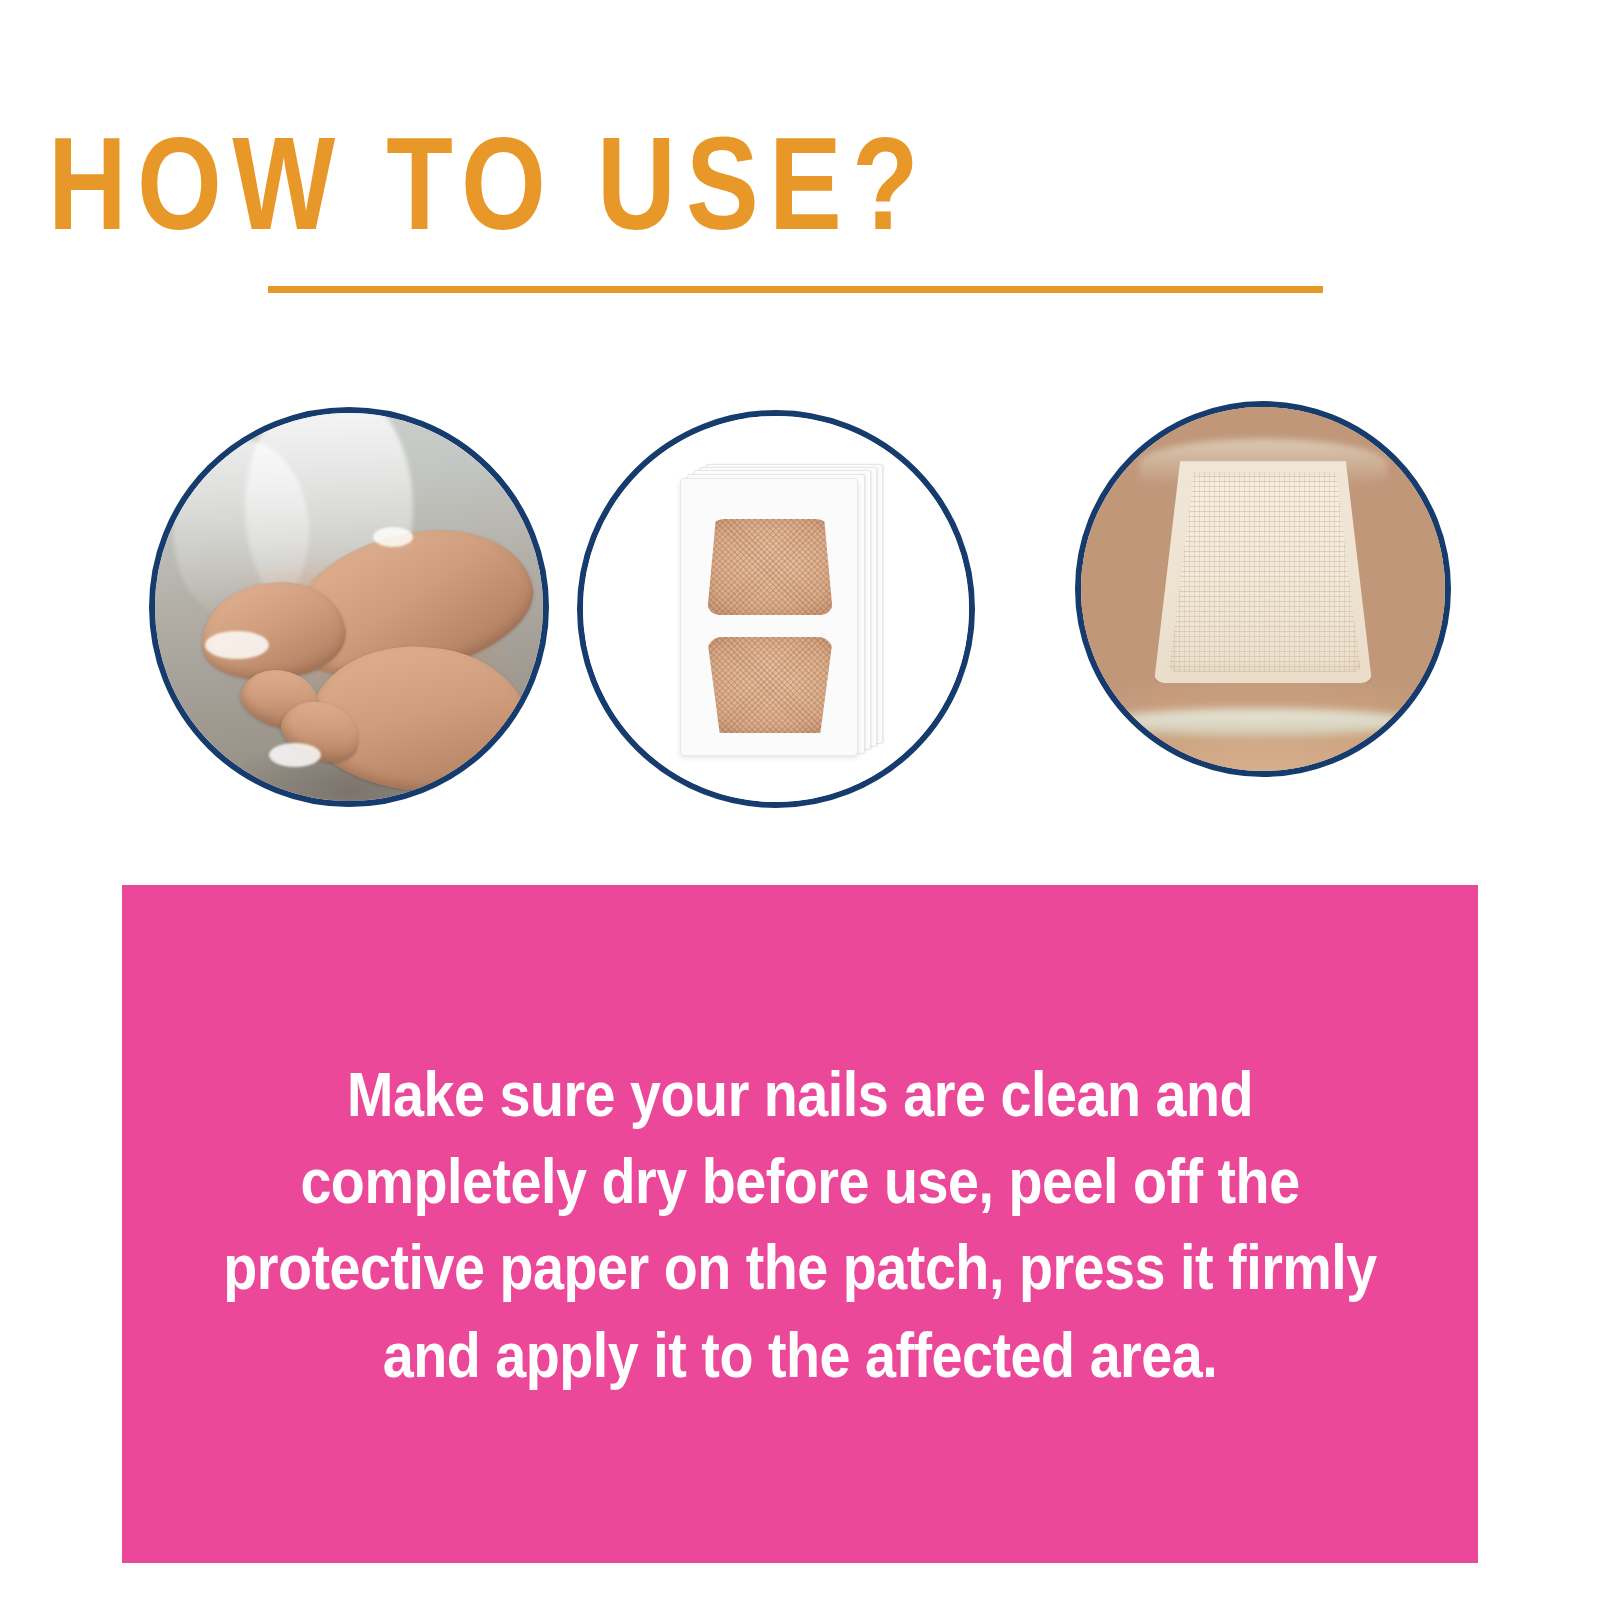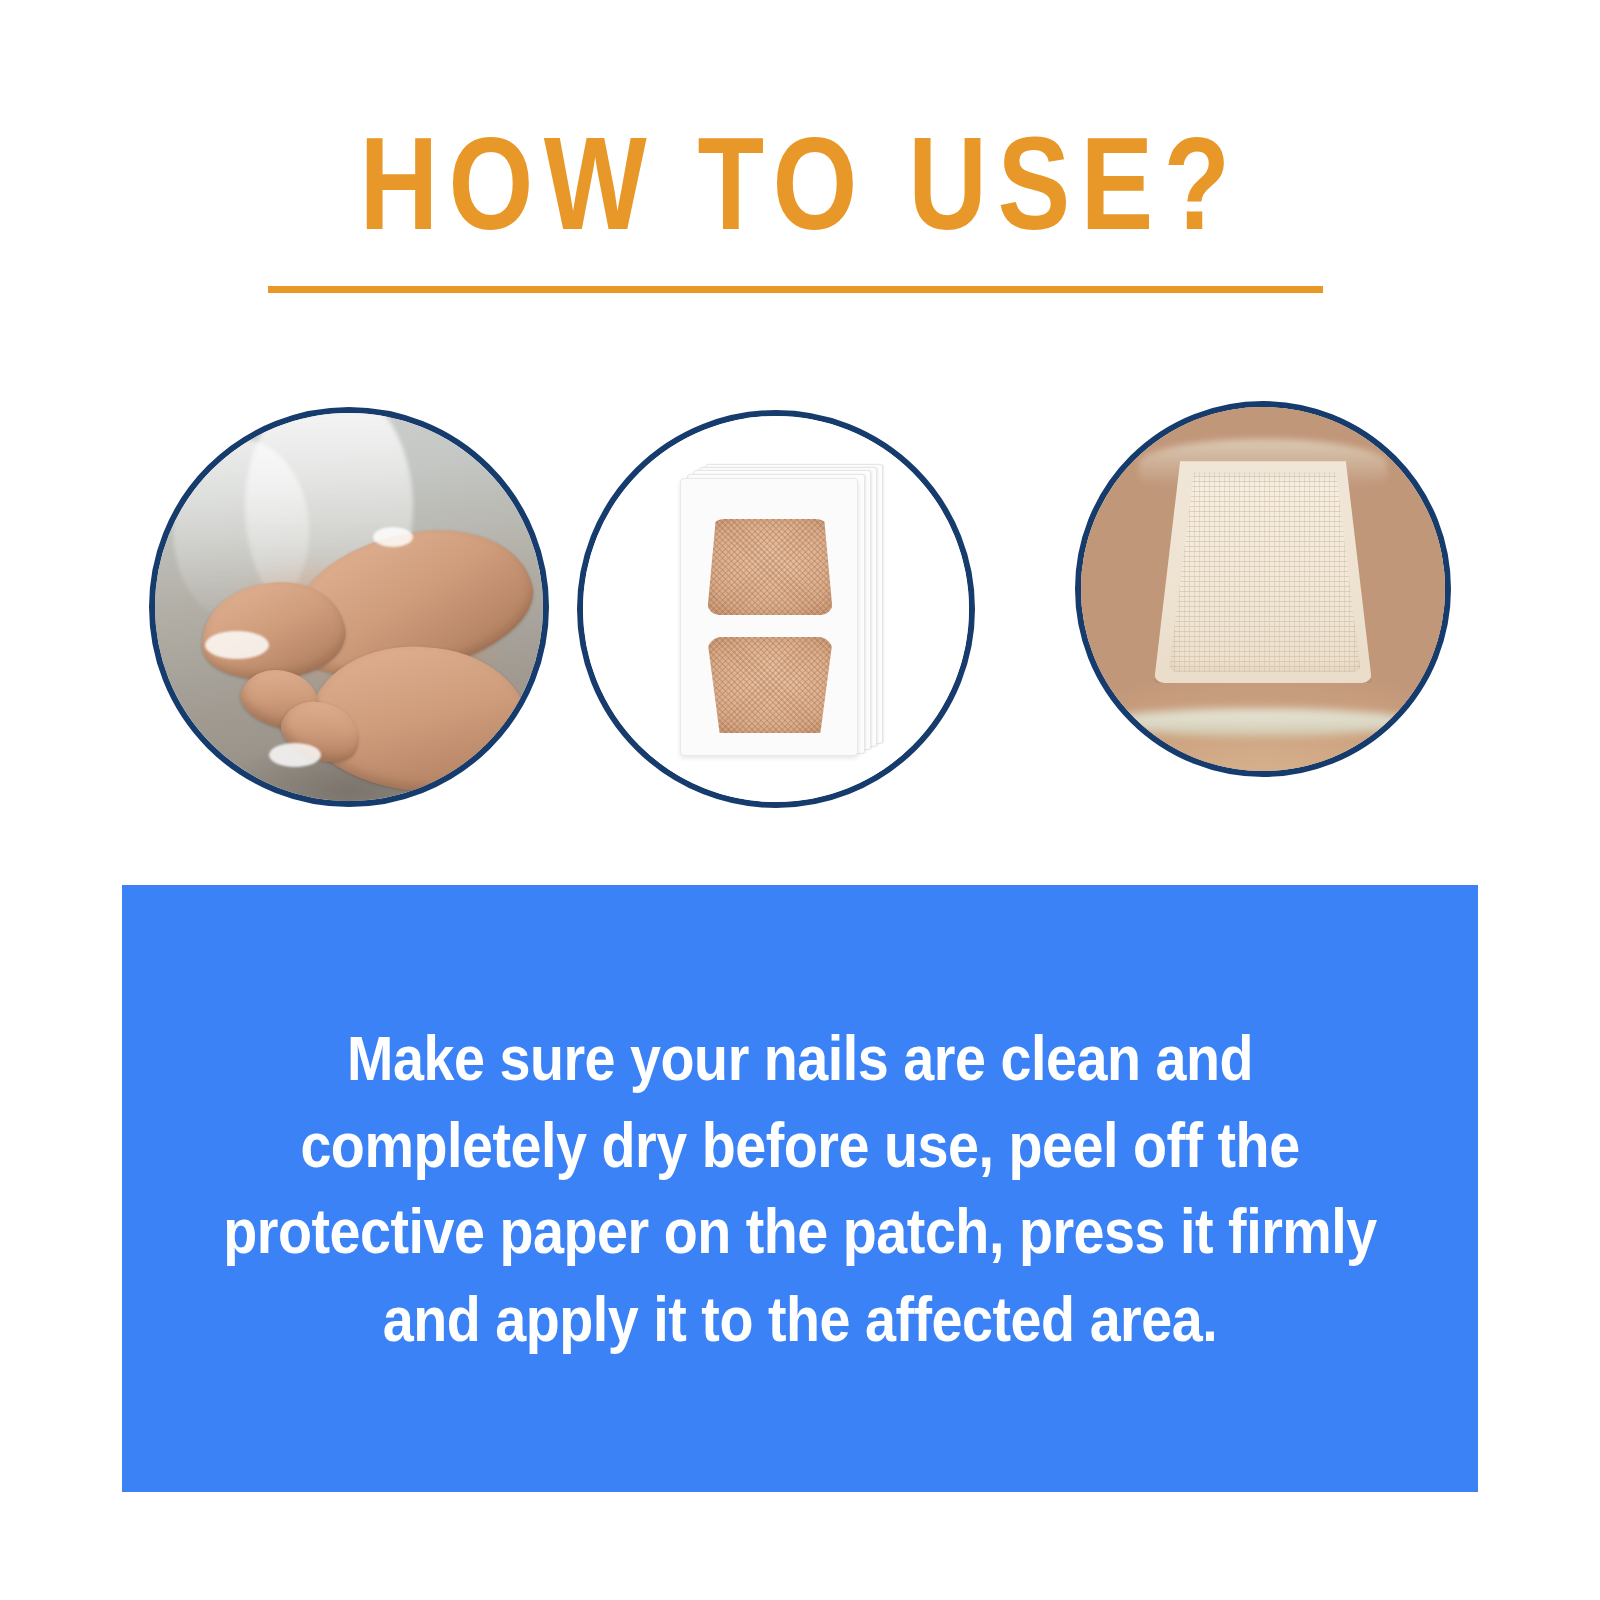--- a/index.html
+++ b/index.html
@@ -14,21 +14,20 @@
     overflow: hidden;
     position: relative;
   }
 
   
   #title-block {
     position: absolute;
     left: 0;
     top: 118px;
     width: 1600px;
-    text-align: center;
   }
   #page-title {
     font-family: "Liberation Sans Narrow", "Liberation Sans", sans-serif;
     font-size: 116px;
     font-weight: bold;
     color: #e89829;
     letter-spacing: 11px;
     line-height: 1.0;
     transform: scaleX(0.94) scaleY(1.13);
     transform-origin: center top;
@@ -170,22 +169,22 @@
     border-radius: 50%;
     filter: blur(4px);
   }
 
   
   #instruction-panel {
     position: absolute;
     left: 122px;
     top: 885px;
     width: 1356px;
-    height: 607px;
-    background: #3b82f6;
+    height: 678px;
+    background: #ec4899;
     display: flex;
     align-items: center;
     justify-content: center;
   }
   #instruction-text {
     font-family: "Liberation Sans Narrow", "Liberation Sans", sans-serif;
     font-weight: bold;
     font-size: 58px;
     line-height: 1.40;
     color: #ffffff;

